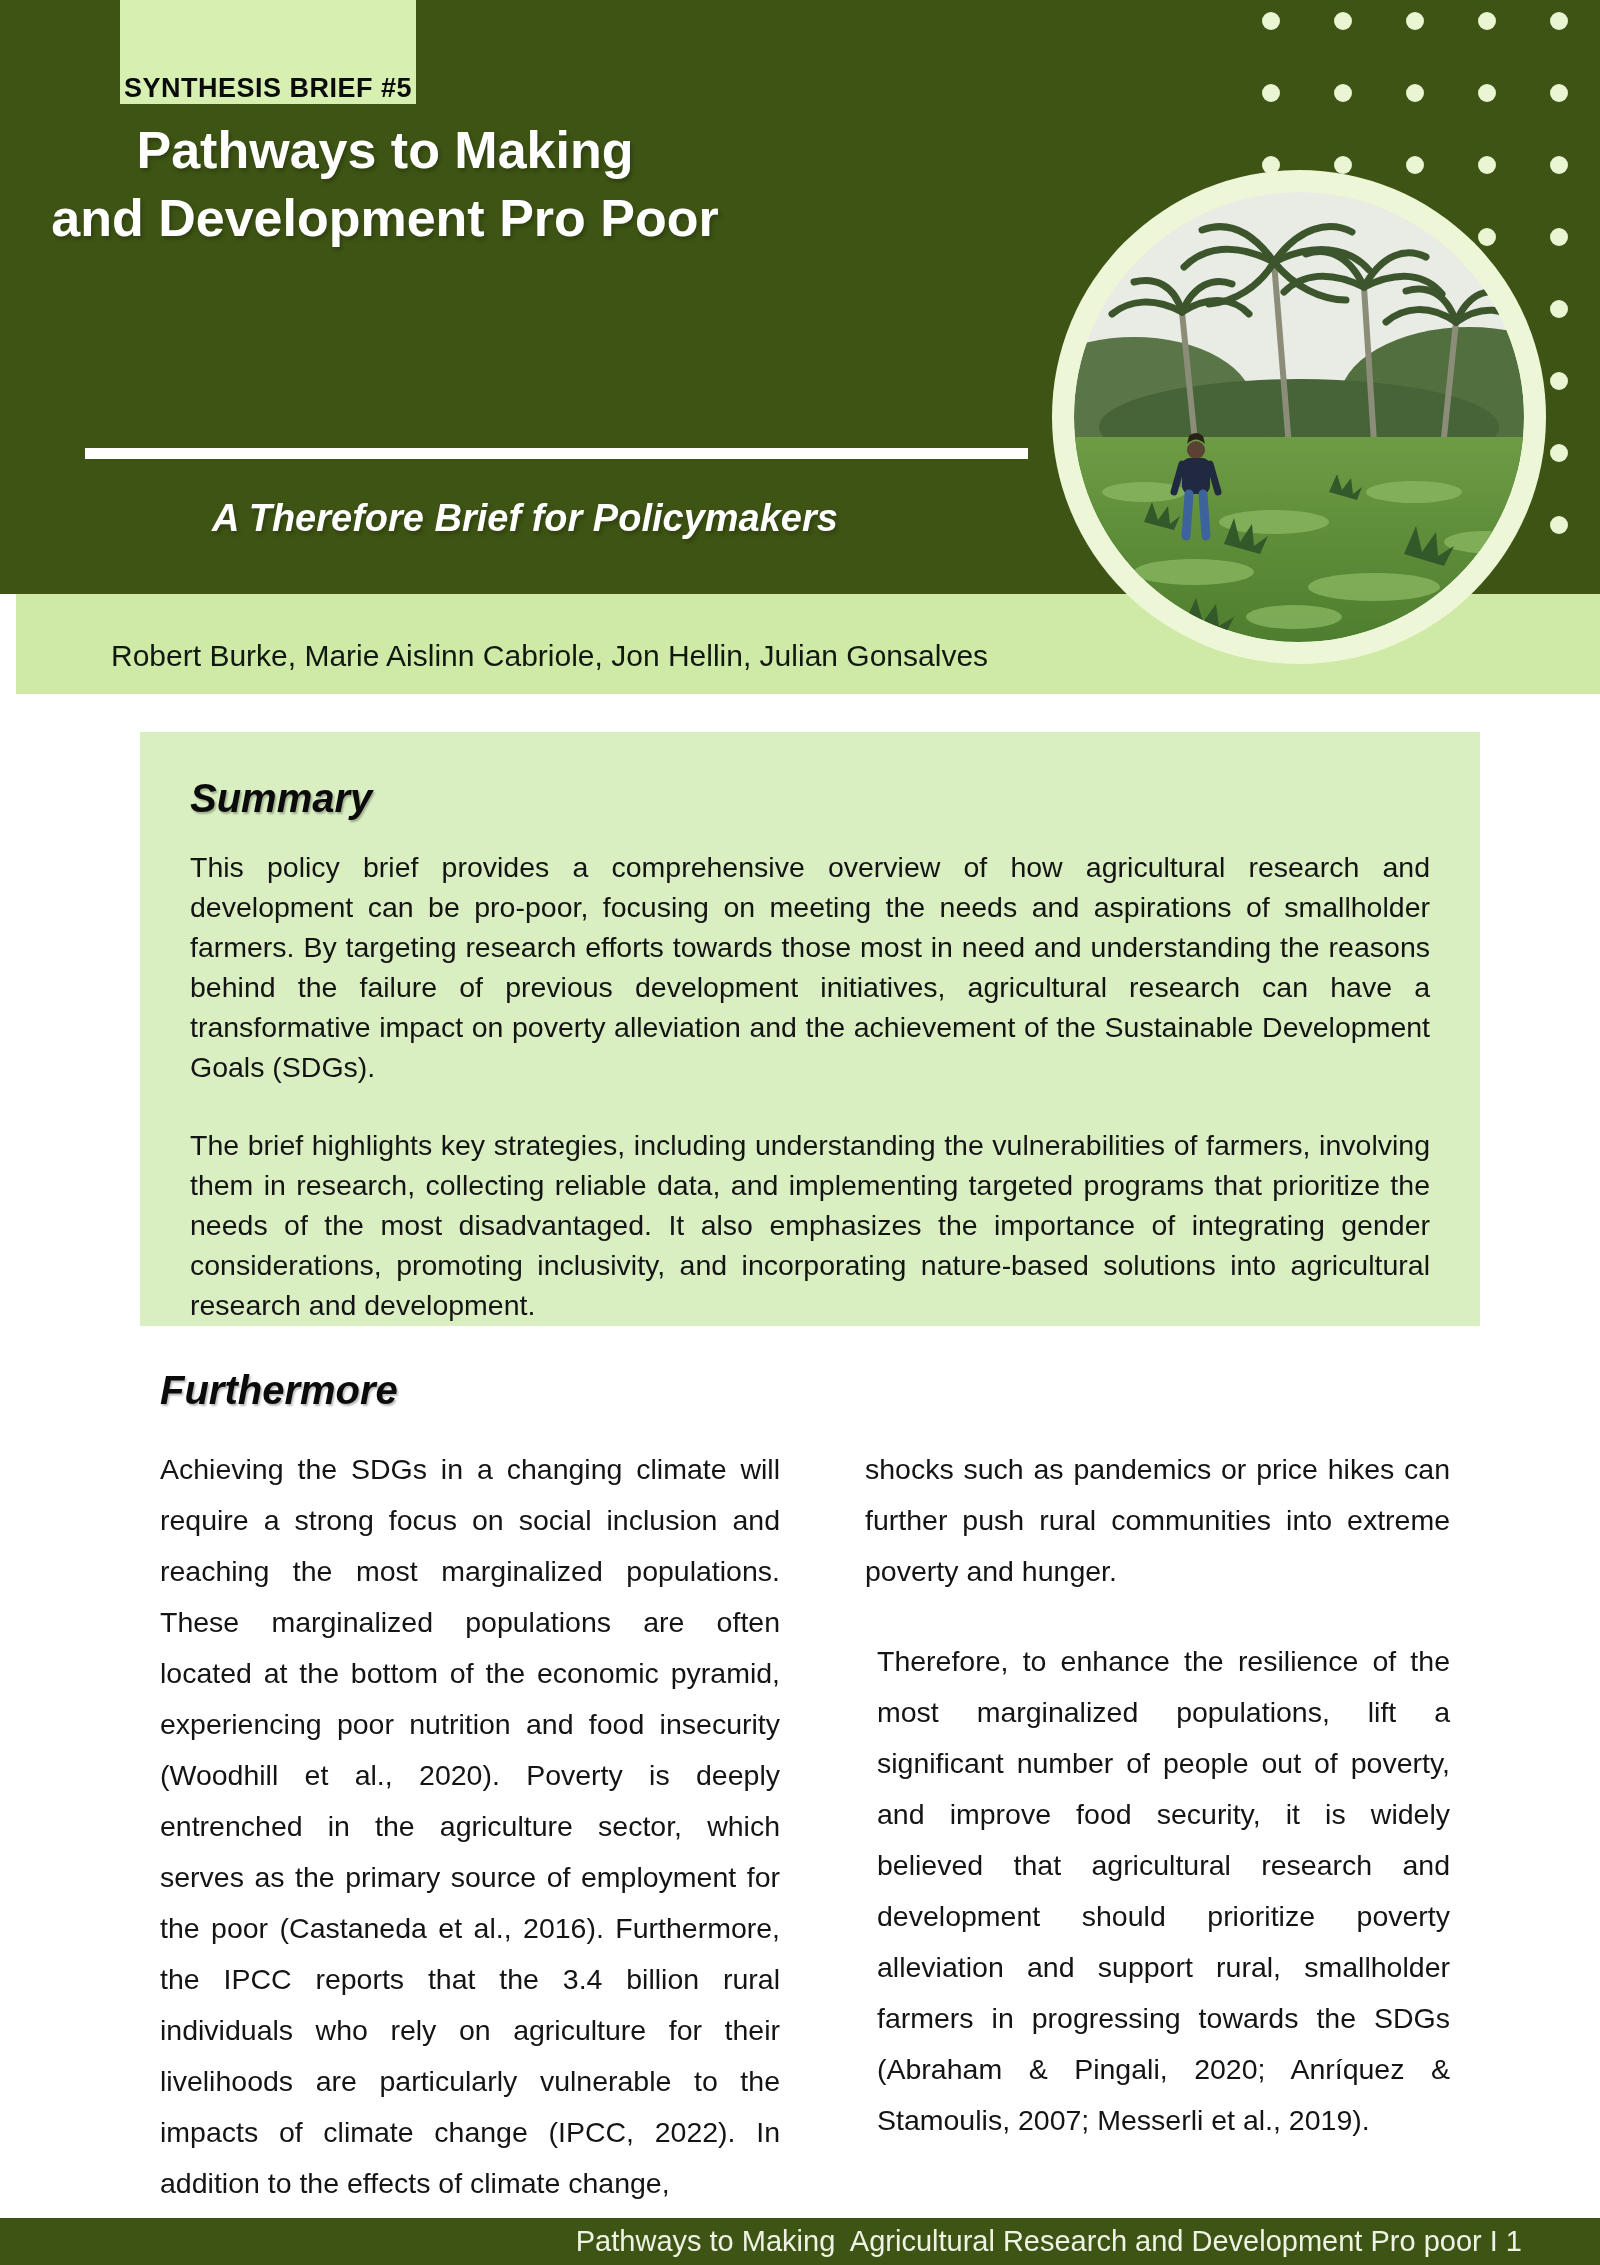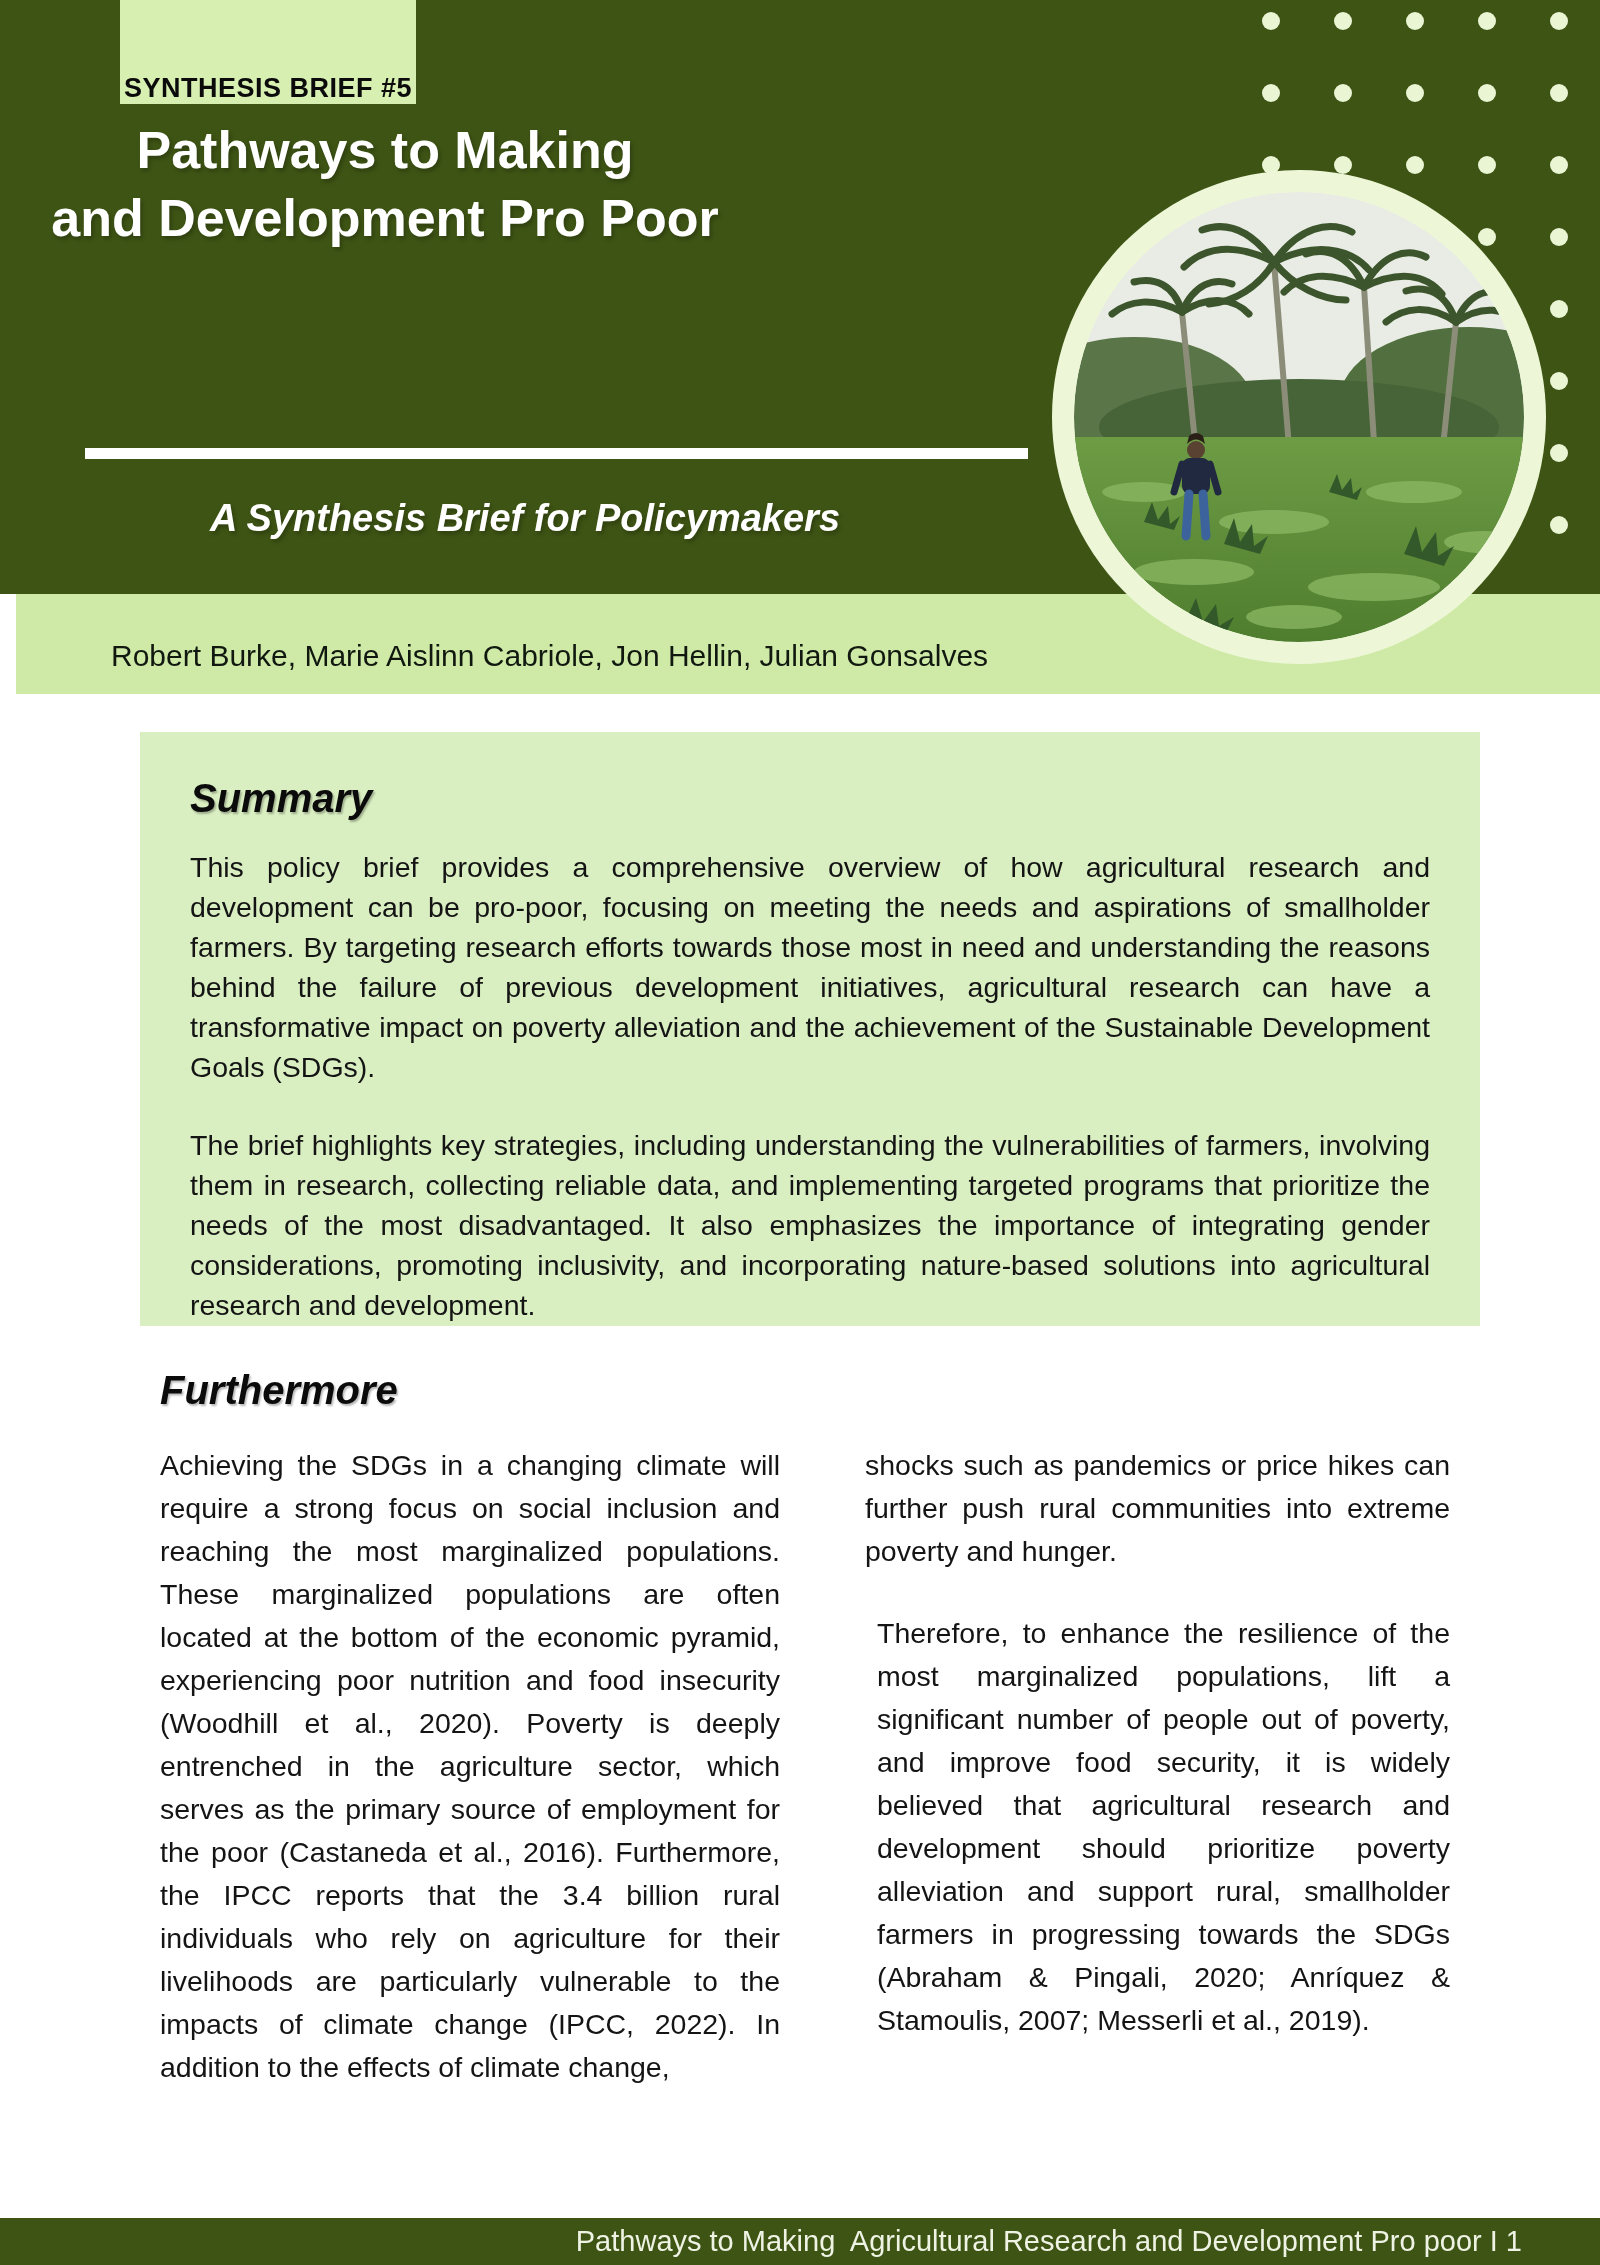--- a/index.html
+++ b/index.html
@@ -62,21 +62,21 @@
     font-style:italic;
   }
   .summary-box .section-heading{margin:0 0 26px 0;}
   .body-par{
     margin:0;font-size:28.5px;line-height:40px;text-align:justify;color:#141414;
   }
   .summary-box .body-par + .body-par{margin-top:38px;}
   
   .intro-heading{position:absolute;left:160px;top:1368px;margin:0;}
   .intro-col{position:absolute;top:1444px;}
-  .intro-col .body-par{line-height:43px;}
+  .intro-col .body-par{line-height:51px;}
   .col-1{left:160px;width:620px;}
   .col-2{left:865px;width:585px;}
   .col-2 .body-par + .body-par{margin-top:39px;margin-left:12px;}
   
   .footer{
     position:absolute;left:0;top:2218px;width:1600px;height:47px;background:var(--dark_green);
     display:flex;align-items:center;justify-content:flex-end;box-sizing:border-box;padding-right:78px;
   }
   .footer span{color:var(--footer_text);font-size:29px;white-space:pre;}
 </style>
@@ -129,21 +129,21 @@
         <div class="dot" style="left: 1550px; top: 516px;"></div>
       </div>
     <div class="badge">
       <span>SYNTHESIS BRIEF #5</span>
     </div>
     <div class="title">
       <div>Pathways to Making</div>
       <div>and Development Pro Poor</div>
     </div>
     <div class="divider"></div>
-    <div class="subtitle">A Synthesis Brief for Policymakers</div>
+    <div class="subtitle">A Therefore Brief for Policymakers</div>
   </div>
 
   <div class="authors-band">
     <div class="authors">Robert Burke, Marie Aislinn Cabriole, Jon Hellin, Julian Gonsalves</div>
   </div>
 
   <div class="photo">
     <svg width="450" height="450" viewBox="0 0 450 450">
       <defs>
         <clipPath id="circ">

